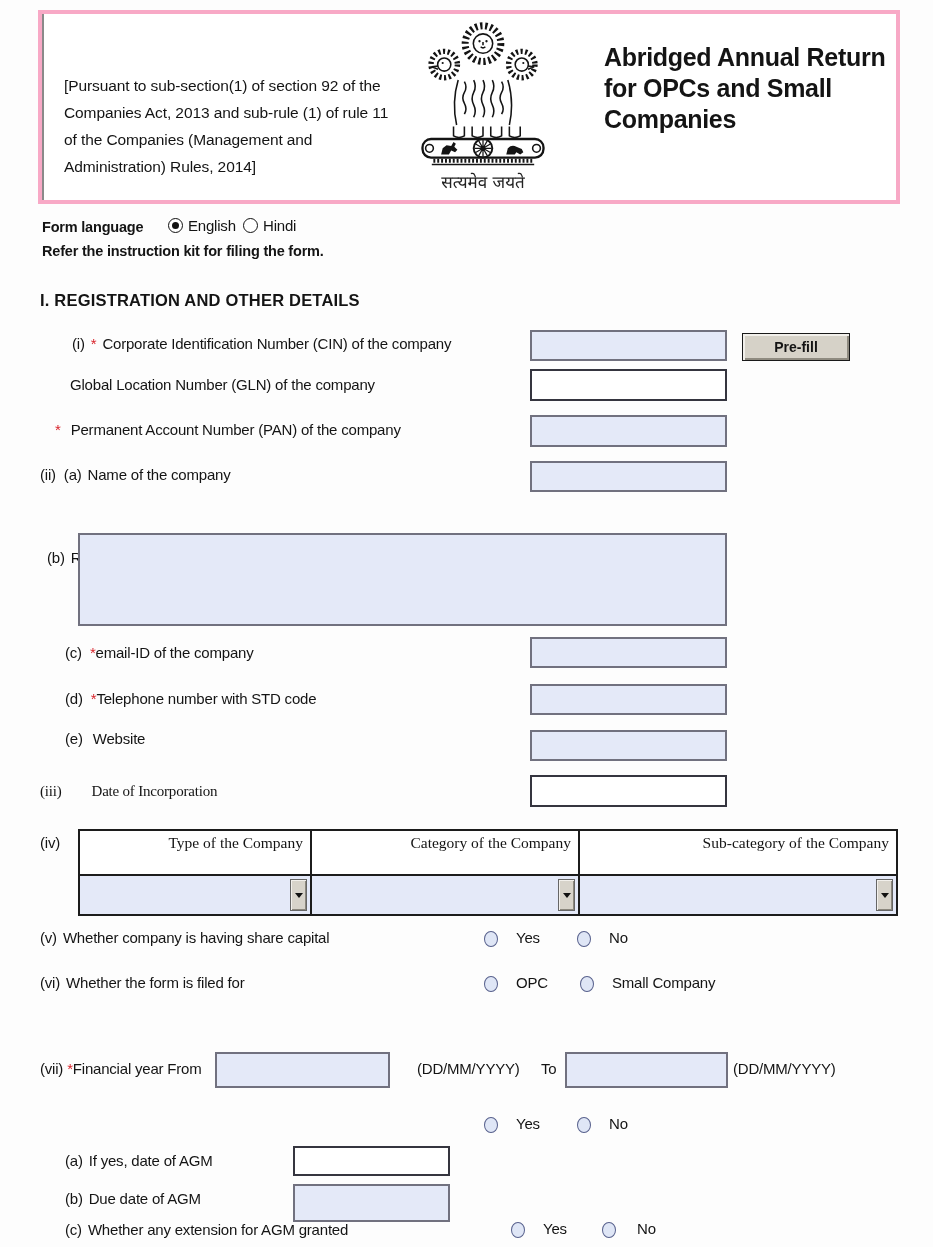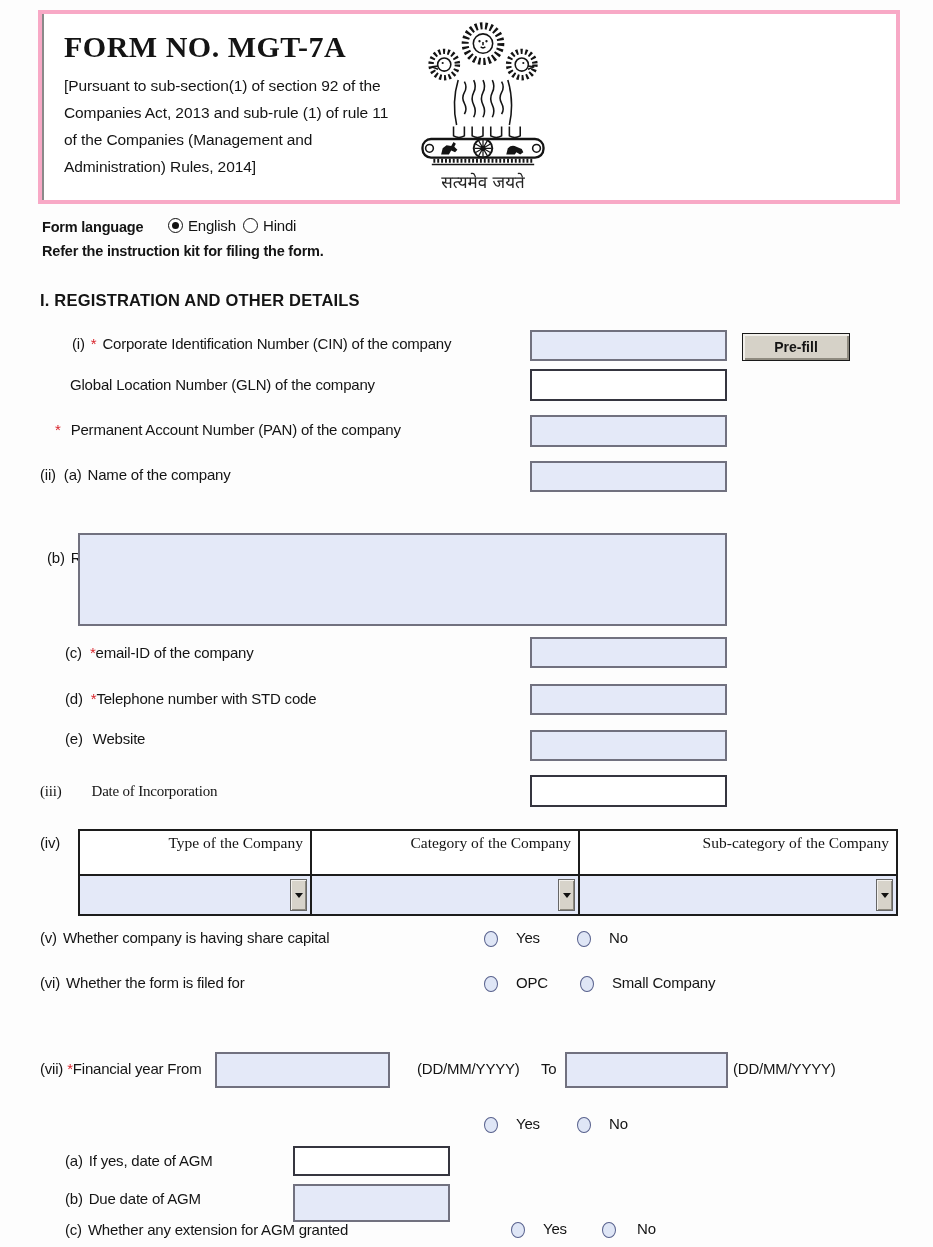--- a/index.html
+++ b/index.html
@@ -43,21 +43,20 @@
        box-shadow:inset 1px 1px 0 #f2f0ec, inset -1px -1px 0 #8b877d;display:flex;align-items:center;justify-content:center;cursor:pointer;}
   .tri{width:0;height:0;border-left:4px solid transparent;border-right:4px solid transparent;border-top:5px solid #111;}
   .section{position:absolute;left:40px;top:291px;font-weight:bold;font-size:16.5px;letter-spacing:.2px;}
 </style>
 </head>
 <body>
 
 <div class="page">
 
   <div class="hdr">
-    <div class="hdr-title">FORM NO. MGT-7A</div>
     <div class="hdr-sub">[Pursuant to sub-section(1) of section 92 of the Companies Act, 2013 and sub-rule (1) of rule 11 of the Companies (Management and Administration) Rules, 2014]</div>
     <div class="emblem">
       <svg width="140" height="152" viewBox="0 0 180 196">
         <g stroke="#141414" fill="none" stroke-width="2">
           <circle cx="90" cy="33" r="23" stroke-width="9" stroke-dasharray="3 3.5"></circle>
           <circle cx="90" cy="33" r="12.5"></circle>
           <circle cx="85.5" cy="30" r="1.5" fill="#141414" stroke="none"></circle>
           <circle cx="94.5" cy="30" r="1.5" fill="#141414" stroke="none"></circle>
           <path d="M87 37 q3 3 6 0"></path>
             <path d="M90 31 v4"></path>
@@ -87,20 +86,21 @@
           <path d="M36 176 l2 -8 l5 -4 l6 1 l3 -5 l3 2 l-2 4 l4 4 l-3 3 l-5 -2 l-3 5 z" fill="#141414" stroke="none"></path>
           <path d="M120 176 l2 -8 q5 -5 11 -2 l7 3 l2 4 l-4 3 l-5 -3 l-2 3 z" fill="#141414" stroke="none"></path>
           <circle cx="21" cy="168" r="5"></circle>
             <circle cx="159" cy="168" r="5"></circle>
           <path d="M26 184 H154" stroke-width="5" stroke-dasharray="2.5 2.5"></path>
           <path d="M24 189 H156" stroke-width="2"></path>
         </g>
       </svg>
       <div class="motto">सत्यमेव जयते</div>
     </div>
+    <div class="hdr-right">Abridged Annual Return for OPCs and Small Companies</div>
   </div>
 
   <div class="lbl bold" style="left:42px;top:218px;font-size:14.5px;">Form language</div>
   <span class="rbw sel" style="left:168px;top:218px;"></span>
   <div class="lbl" style="left:188px;top:217px;">English</div>
   <span class="rbw" style="left:243px;top:218px;"></span>
   <div class="lbl" style="left:263px;top:217px;">Hindi</div>
   <div class="lbl bold" style="left:42px;top:242px;font-size:14.5px;">Refer the instruction kit for filing the form.</div>
 
   <div class="section">I. REGISTRATION AND OTHER DETAILS</div>

